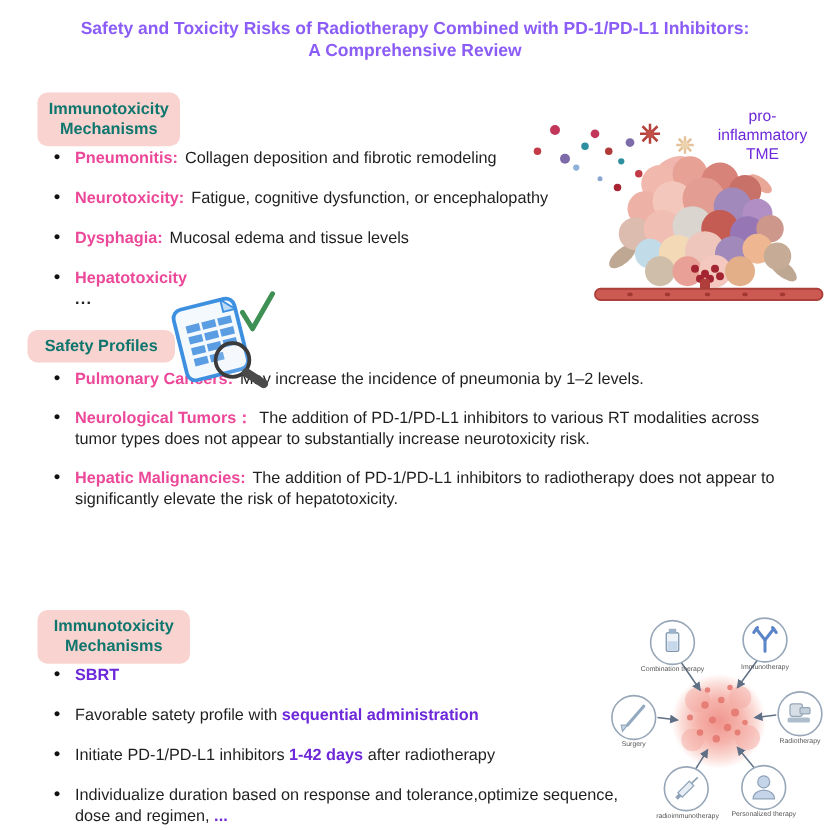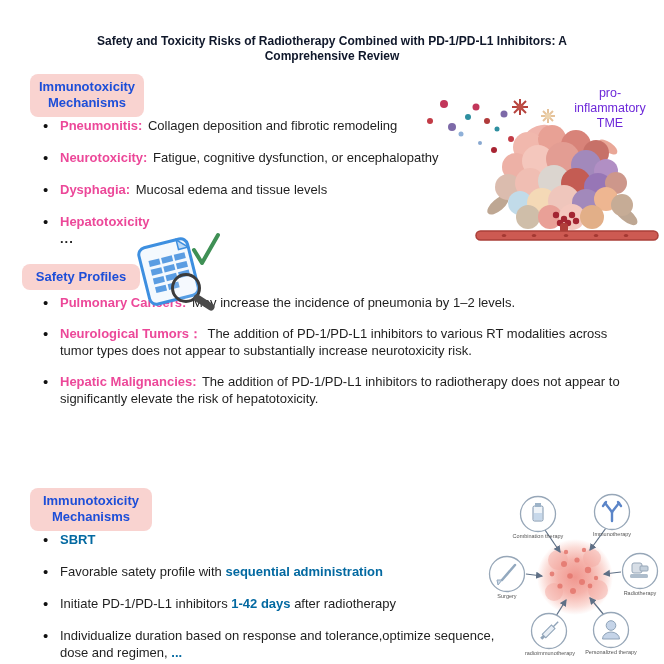--- a/index.html
+++ b/index.html
@@ -1,33 +1,33 @@
 <!DOCTYPE html>
 <html><head>
 <meta charset="utf-8">
 <style>
   html,body{margin:0;padding:0;background:#fff;}
   #page{position:relative;width:664px;height:664px;background:#ffffff;overflow:hidden;
         font-family:"Liberation Sans","DejaVu Sans",sans-serif;color:#1f1f1f;}
   #title{position:absolute;top:14px;left:50%;transform:translateX(-50%);width:545px;
-         text-align:center;font-size:12px;font-weight:bold;line-height:1.25;color:#0f172a;margin-top:20px;}
+         text-align:center;font-size:14px;font-weight:bold;line-height:1.25;color:#8b5cf6;}
   .sec-label{position:absolute;background:#f9d3d0;border-radius:8px;padding:5px 9px;
-             font-size:13px;font-weight:bold;text-align:center;line-height:1.25;color:#1d4ed8;}
+             font-size:13px;font-weight:bold;text-align:center;line-height:1.25;color:#0f766e;}
   #label-1{left:30px;top:74px;width:96px;}
   #label-2{left:22px;top:264px;width:100px;}
   #label-3{left:30px;top:488px;width:104px;}
   ul.bullets{position:absolute;margin:0;padding:0;list-style:none;}
   ul.bullets li{position:relative;padding-left:20px;font-size:13px;line-height:17px;margin-bottom:15px;}
   ul.bullets li::before{content:"•";position:absolute;left:3px;top:0;font-size:15px;color:#111;}
   #list-1{left:40px;top:117px;width:420px;}
   #list-2{left:40px;top:294px;width:600px;}
   #list-2 li{margin-bottom:14px;}
   #list-3{left:40px;top:531px;width:470px;}
   #list-3 li{margin-bottom:15px;}
-  .b{font-weight:bold;color:#0369a1;text-align:center;}
+  .b{font-weight:bold;color:#6d28d9;text-align:center;}
   .lead{font-weight:bold;color:#ec4899;margin-right:2px;}
   .ellipsis-line{display:block;font-weight:bold;letter-spacing:1px;}
   #tme-art{position:absolute;left:420px;top:85px;}
   #tme-label{position:absolute;left:566px;top:86px;width:88px;text-align:center;
              font-size:12.5px;line-height:1.2;color:#6d28d9;}
   #checklist-art{position:absolute;left:126px;top:228px;z-index:3;}
   #diagram{position:absolute;left:480px;top:488px;width:184px;height:176px;}
   #diagram svg{position:absolute;left:0;top:0;}
   .node-label{position:absolute;font-size:5.5px;line-height:1.2;color:#555;text-align:center;width:52px;}
 </style>

